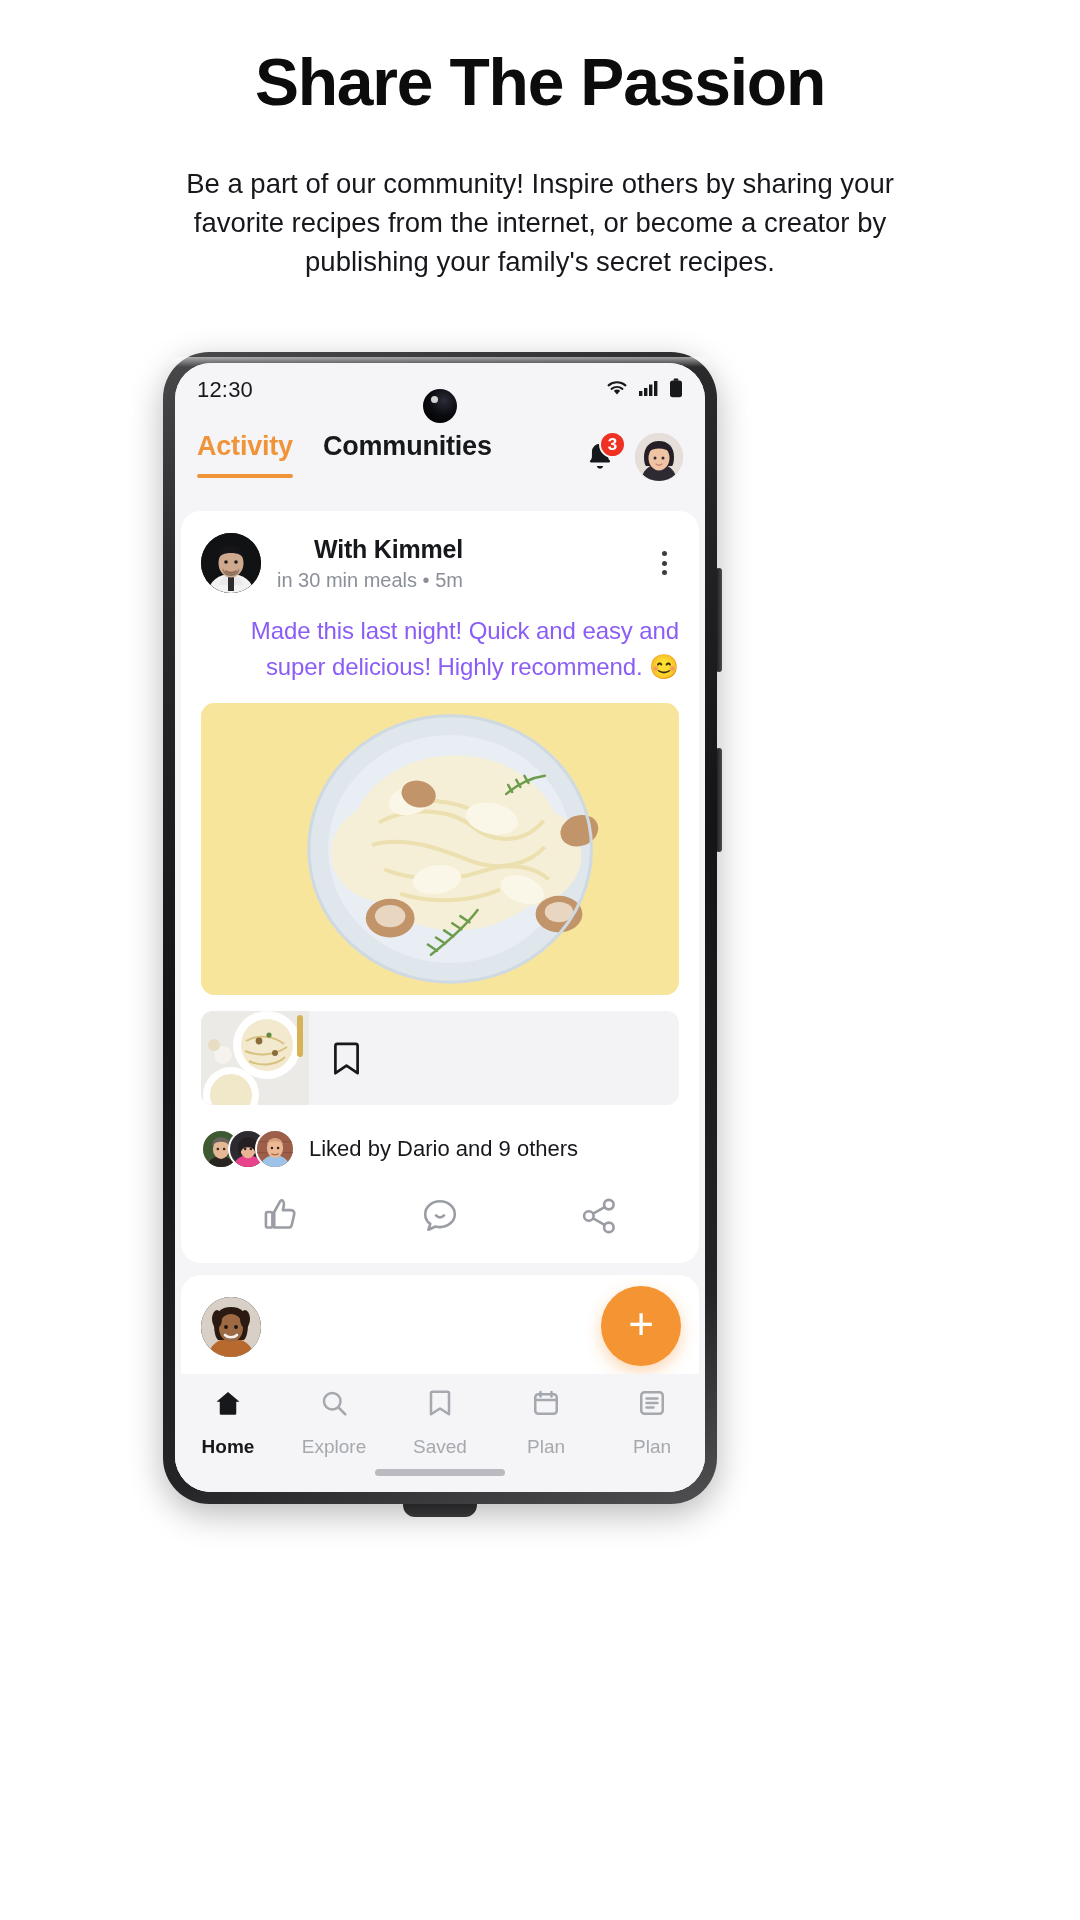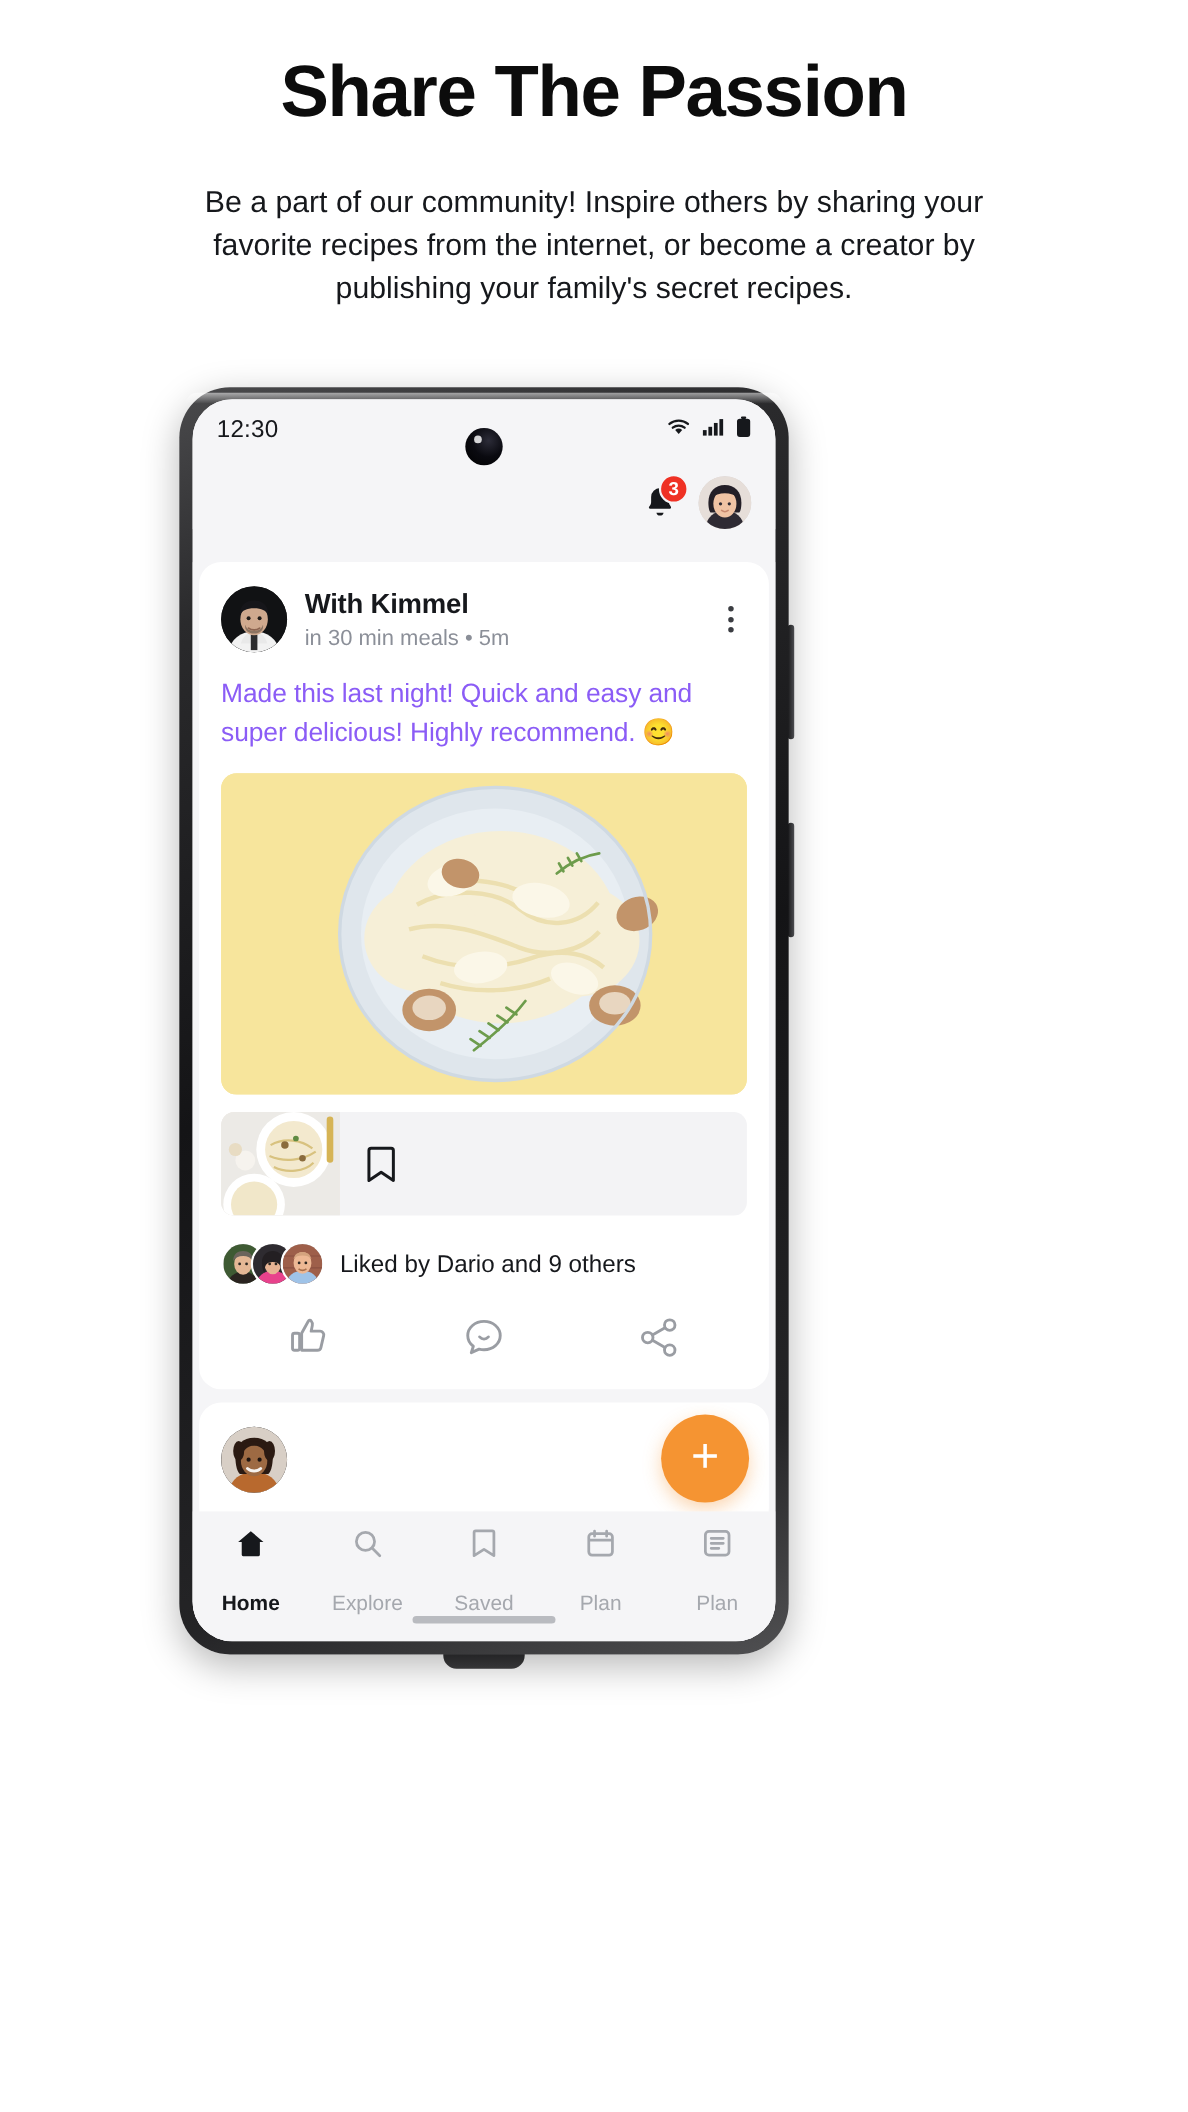--- a/index.html
+++ b/index.html
@@ -25,21 +25,21 @@
     font-size: 27.5px;
     line-height: 1.42;
     color: #16181c;
     font-weight: 400;
   }
 
   
   .phone-wrap {
     position: absolute;
     left: 163px; top: 352px;
-    width: 554px; height: 1152px;
+    width: 554px; height: 1152px; text-align: right;
   }
   .phone-body {
     position: absolute; inset: 0;
     border-radius: 46px;
     background: linear-gradient(160deg,#4a4a4c 0%,#2a2a2c 16%,#141416 50%,#242426 84%,#505052 100%);
     box-shadow: 0 10px 34px rgba(0,0,0,.28);
     padding: 11px 12px 12px 12px;
   }
   .phone-edge-hl {
     position: absolute; left: 6px; right: 6px; top: 5px; height: 10px;
@@ -215,21 +215,21 @@
 
   
   .bottom-nav {
     position: absolute; left: 0; right: 0; bottom: 0;
     height: 118px; background: #f5f5f7;
     display: flex; align-items: flex-start; padding-top: 14px;
     z-index: 22;
   }
   .nav-item {
     flex: 1; display: flex; flex-direction: column;
-    align-items: center; gap: 25px; cursor: pointer;
+    align-items: center; gap: 14px; cursor: pointer;
   }
   .nav-label { font-size: 19px; color: #a5a8ae; }
   .nav-item.active .nav-label { color: #16181c; font-weight: 700; }
   .home-indicator {
     position: absolute; left: 50%; transform: translateX(-50%);
     bottom: 16px; width: 130px; height: 7px; border-radius: 4px;
     background: #b9bbc0; z-index: 23;
   }
 </style>
 </head>
@@ -273,20 +273,28 @@
           <span>
             <svg width="14" height="20" viewBox="0 0 14 20">
               <rect x="4.6" y="0.6" width="4.8" height="2.2" rx="1" fill="#16181c"></rect>
               <rect x="1" y="2.6" width="12" height="16.6" rx="2.6" fill="#16181c"></rect>
             </svg>
           </span>
         </div>
       </div>
 
       <div class="app-header">
+        <div class="tabs">
+          <div class="tab active">
+            <span class="tab-label">Activity</span>
+          </div>
+          <div class="tab">
+            <span class="tab-label">Communities</span>
+          </div>
+        </div>
         <div class="header-right">
           <div class="bell-wrap">
             <span>
               <svg width="34" height="34" viewBox="0 0 24 24">
                 <path d="M12 2.6a5.7 5.7 0 0 0-5.7 5.7v3.3c0 1.1-.45 2.1-1.2 2.9-.5.55-.15 1.45.6 1.45h12.6c.75 0 1.1-.9.6-1.45a4.1 4.1 0 0 1-1.2-2.9V8.3A5.7 5.7 0 0 0 12 2.6z" fill="#16181c"></path>
                 <path d="M9.7 18.4a2.35 2.35 0 0 0 4.6 0z" fill="#16181c"></path>
               </svg>
             </span>
             <div class="badge">3</div>
           </div>

